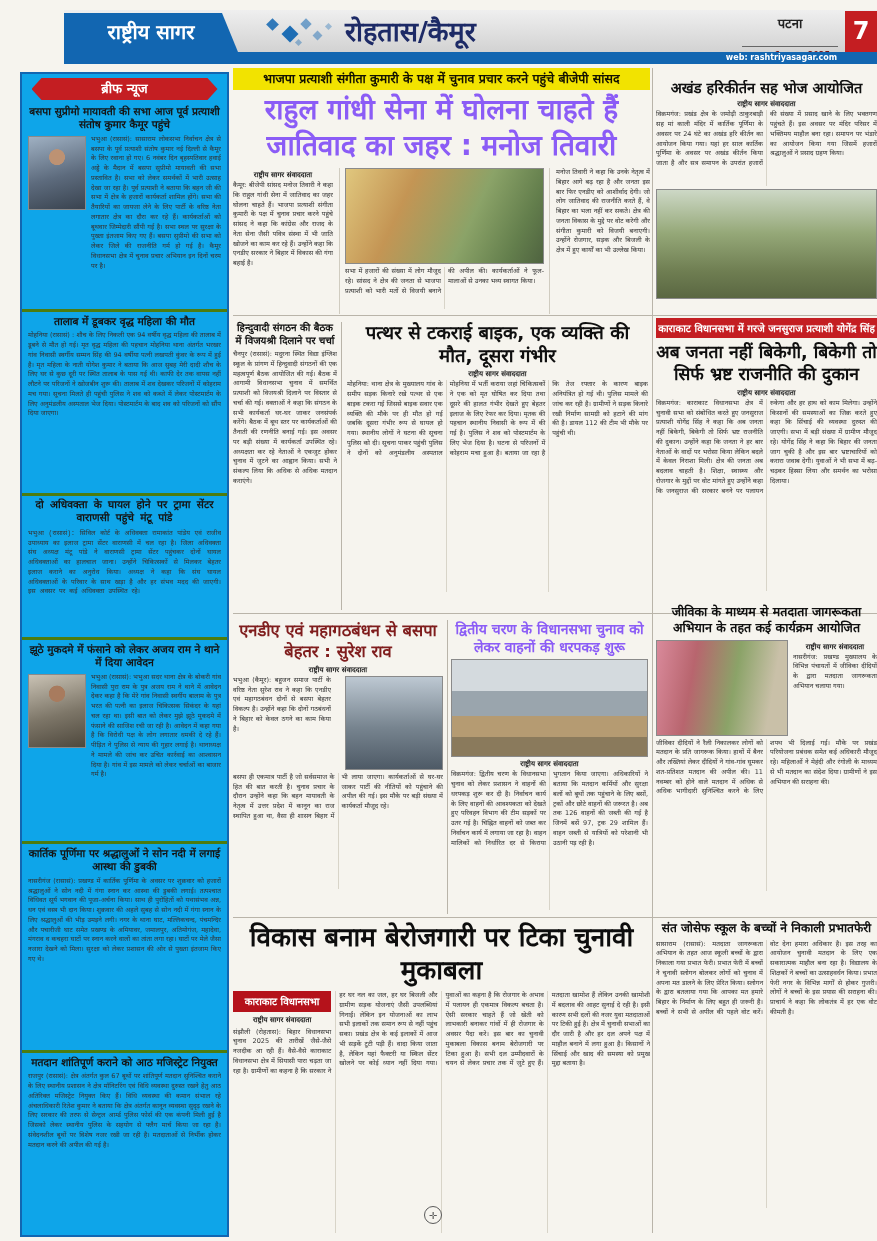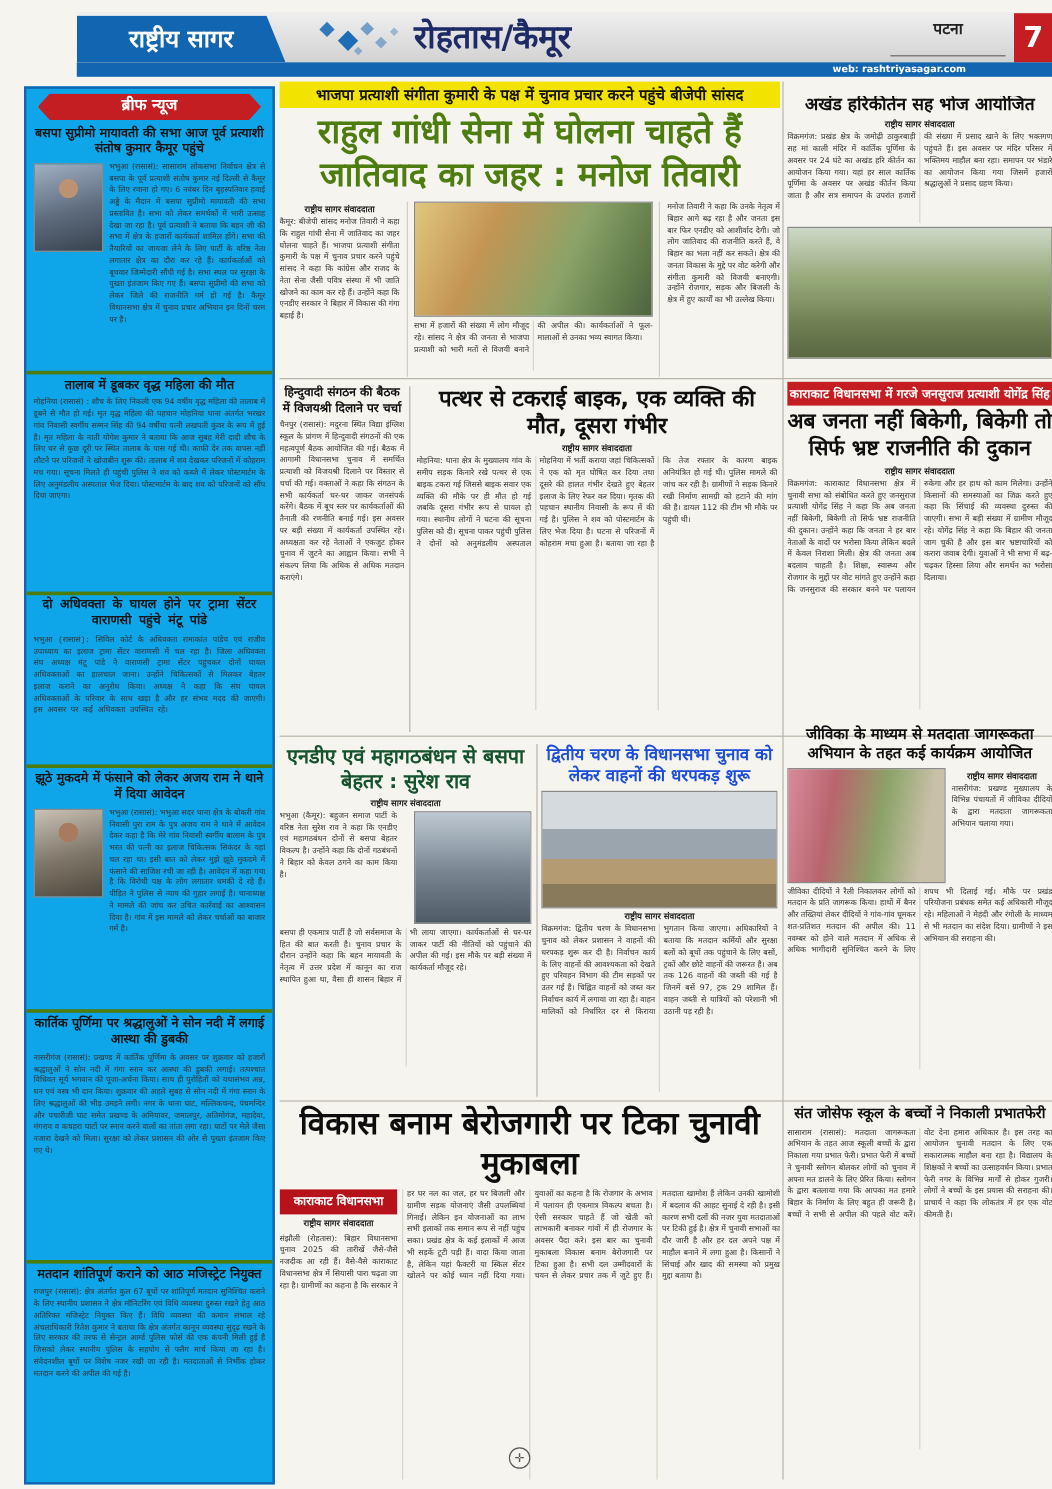--- a/index.html
+++ b/index.html
@@ -22,21 +22,21 @@
   .dia:nth-child(6){left:34px;top:24px;width:5px;height:5px;opacity:.4;}
   .section-title{left:345px;top:12px;width:330px;height:40px;line-height:40px;text-align:left;
                  font-size:27px;font-weight:700;color:#1d2a66;}
   .edition-wrap{left:742px;top:14px;width:96px;text-align:center;color:#222;}
   .edition-city{font-size:13px;font-weight:700;border-bottom:1px solid #666;padding-bottom:14px;}
   .edition-date{font-size:8px;font-weight:700;margin-top:2px;color:#7a1313;}
   .pageno{left:845px;top:11px;width:32px;height:41px;background:#c41e22;color:#fff;
           font-size:24px;font-weight:800;text-align:center;line-height:41px;}
   .webstrip{left:64px;top:52px;width:813px;height:12px;background:#1266b1;color:#fff;
             font-size:8px;font-weight:700;line-height:12px;text-align:right;
-            padding-right:72px;box-sizing:border-box;}
+            padding-right:40px;box-sizing:border-box;}
   
   .byline{font-size:7px;font-weight:700;text-align:center;color:#222;margin:2px 0;}
   .small-body{font-size:6.5px;line-height:1.5;text-align:justify;color:#333;overflow:hidden;}
   .cols2{column-count:2;column-gap:7px;column-rule:1px solid #d8d4c8;}
   .cols3{column-count:3;column-gap:7px;column-rule:1px solid #d8d4c8;}
   .cols4{column-count:4;column-gap:8px;column-rule:1px solid #d8d4c8;}
   .photo{border:1px solid #8a8a8a;box-sizing:border-box;}
   
   .brief-box{left:20px;top:72px;width:209px;height:1165px;border:2px solid #1266b1;
              background:#0ea5e9;box-sizing:border-box;}
@@ -50,21 +50,21 @@
   .bs4{height:204px;} .bs5{height:209px;} .bs6{height:176px;border-bottom:none;}
   .brief-photo{float:left;width:58px;height:74px;margin:1px 5px 2px 0;}
   .ph-portrait1{background:radial-gradient(circle at 50% 28%,#bd9273 0 13%,rgba(0,0,0,0) 14%),
                 linear-gradient(165deg,#9fb0c2,#5d6b7d 55%,#39434f);}
   .ph-portrait2{background:radial-gradient(circle at 50% 26%,#a87b5e 0 13%,rgba(0,0,0,0) 14%),
                 linear-gradient(165deg,#c9c2b4,#7d7668 55%,#4e483d);}
   
   .kicker{left:233px;top:68px;width:417px;height:22px;background:#f2e300;color:#141200;
           font-size:12.5px;font-weight:800;line-height:22px;text-align:center;overflow:hidden;}
   .lead-h{left:233px;top:92px;width:417px;height:73px;font-size:28px;line-height:36px;
-          font-weight:800;text-align:center;color:#4d7c0f;}
+          font-weight:800;text-align:center;color:#8b5cf6;}
   .lead-grid{left:233px;top:168px;width:417px;height:146px;display:flex;gap:6px;}
   .lead-colA{width:100px;} .lead-colC{flex:1;}
   .lead-mid{width:199px;border-left:1px solid #d0ccc0;border-right:1px solid #d0ccc0;padding:0 5px;}
   .lead-photo{width:100%;height:96px;margin-bottom:3px;
               background:linear-gradient(115deg,#e0c77e,#c49554 30%,#8ba368 62%,#637e4c 85%,#4f6340);}
   .lead-bodyB{height:42px;}
   
   .akhand{left:656px;top:80px;width:221px;height:233px;overflow:hidden;}
   .akhand h2{font-size:14.5px;font-weight:800;text-align:center;margin:0 0 2px;color:#111;line-height:1.2;}
   .ak-body{height:76px;}
@@ -84,27 +84,27 @@
   .bike{left:347px;top:321px;width:301px;height:289px;overflow:hidden;}
   .bike h2{font-size:18.5px;font-weight:800;text-align:center;margin:0;color:#0f0f0f;line-height:1.25;}
   .bike-body{height:212px;margin-top:2px;}
   .janta{left:656px;top:318px;width:221px;height:292px;overflow:hidden;}
   .janta-kicker{background:#c41e22;color:#fff;font-size:10.2px;font-weight:800;
                 text-align:center;padding:3px 1px;margin-bottom:3px;}
   .janta h2{font-size:17.5px;font-weight:800;text-align:center;margin:0;color:#0f0f0f;line-height:1.28;}
   .janta-body{height:192px;margin-top:2px;}
   
   .bsp{left:233px;top:620px;width:210px;height:294px;overflow:hidden;}
-  .bsp h2{font-size:16.5px;font-weight:800;text-align:center;margin:0;color:#14532d;line-height:1.3;}
+  .bsp h2{font-size:16.5px;font-weight:800;text-align:center;margin:0;color:#7f1d1d;line-height:1.3;}
   .bsp-row{display:flex;gap:14px;margin:2px 0 3px;}
   .bsp-rowtext{width:98px;}
   .bsp-photo{flex:1;height:94px;background:linear-gradient(#bdc8d2,#77848f 55%,#4e5a66);}
   .bsp-b2{height:116px;}
   .veh{left:451px;top:620px;width:197px;height:294px;overflow:hidden;}
-  .veh h2{font-size:14px;font-weight:800;text-align:center;margin:0;color:#1d4ed8;line-height:1.3;}
+  .veh h2{font-size:14px;font-weight:800;text-align:center;margin:0;color:#8b5cf6;line-height:1.3;}
   .veh-photo{width:100%;height:98px;margin:3px 0 1px;
              background:linear-gradient(#d4dade 0 32%,#9aa5ad 32% 58%,#b59b72 58% 80%,#8a7a5c 80%);}
   .veh-body{height:140px;}
   .jeevika{left:656px;top:604px;width:221px;height:298px;overflow:hidden;}
   .jeevika h2{font-size:12.5px;font-weight:800;text-align:center;margin:0 0 3px;color:#0f0f0f;line-height:1.3;}
   .jv-row{display:flex;gap:5px;margin-bottom:3px;}
   .jv-photo{width:132px;height:96px;
             background:linear-gradient(100deg,#d98a9b,#b8656e 28%,#8ba368 58%,#c9c0a8 85%);}
   .jv-side{flex:1;}
   .jv-body2{height:152px;}

